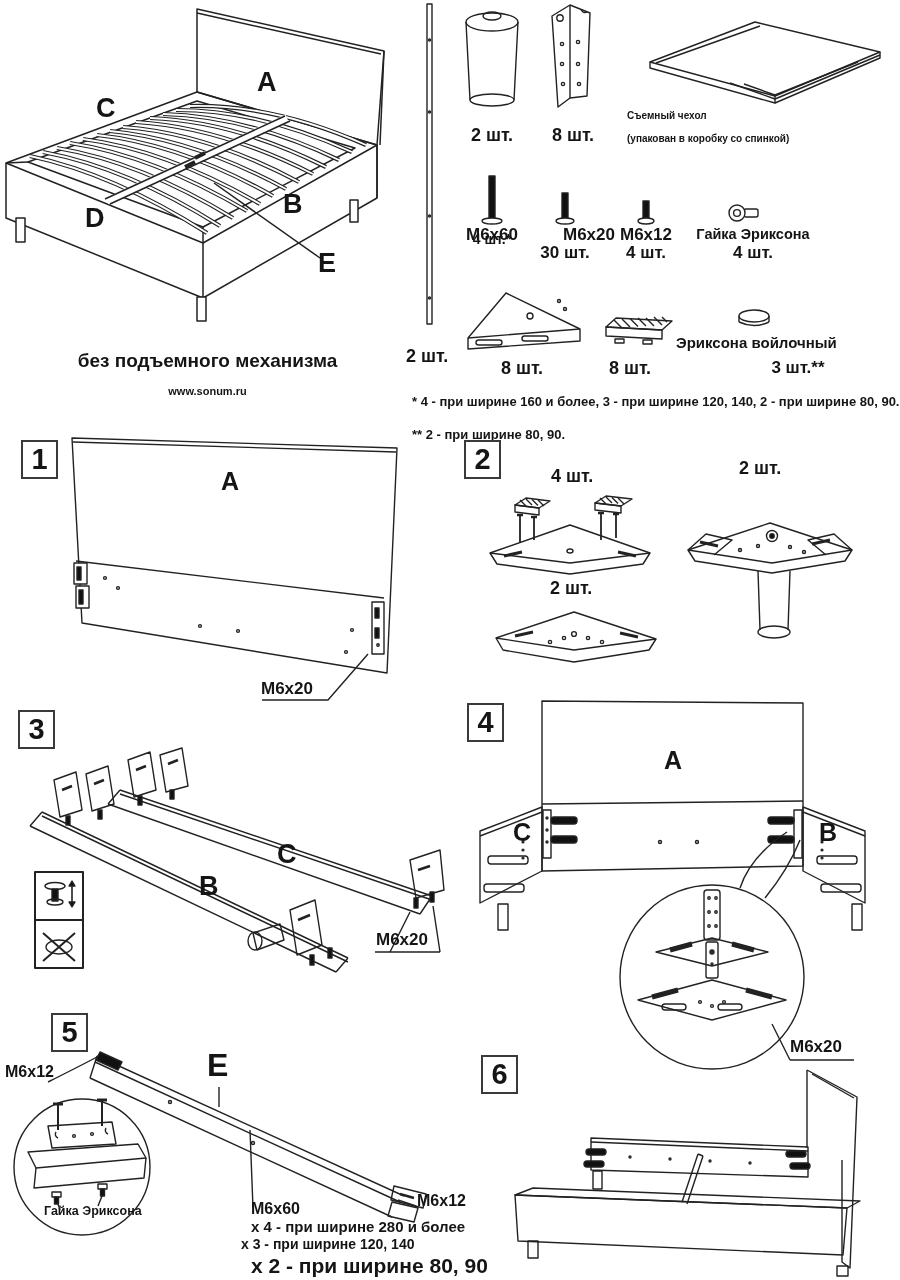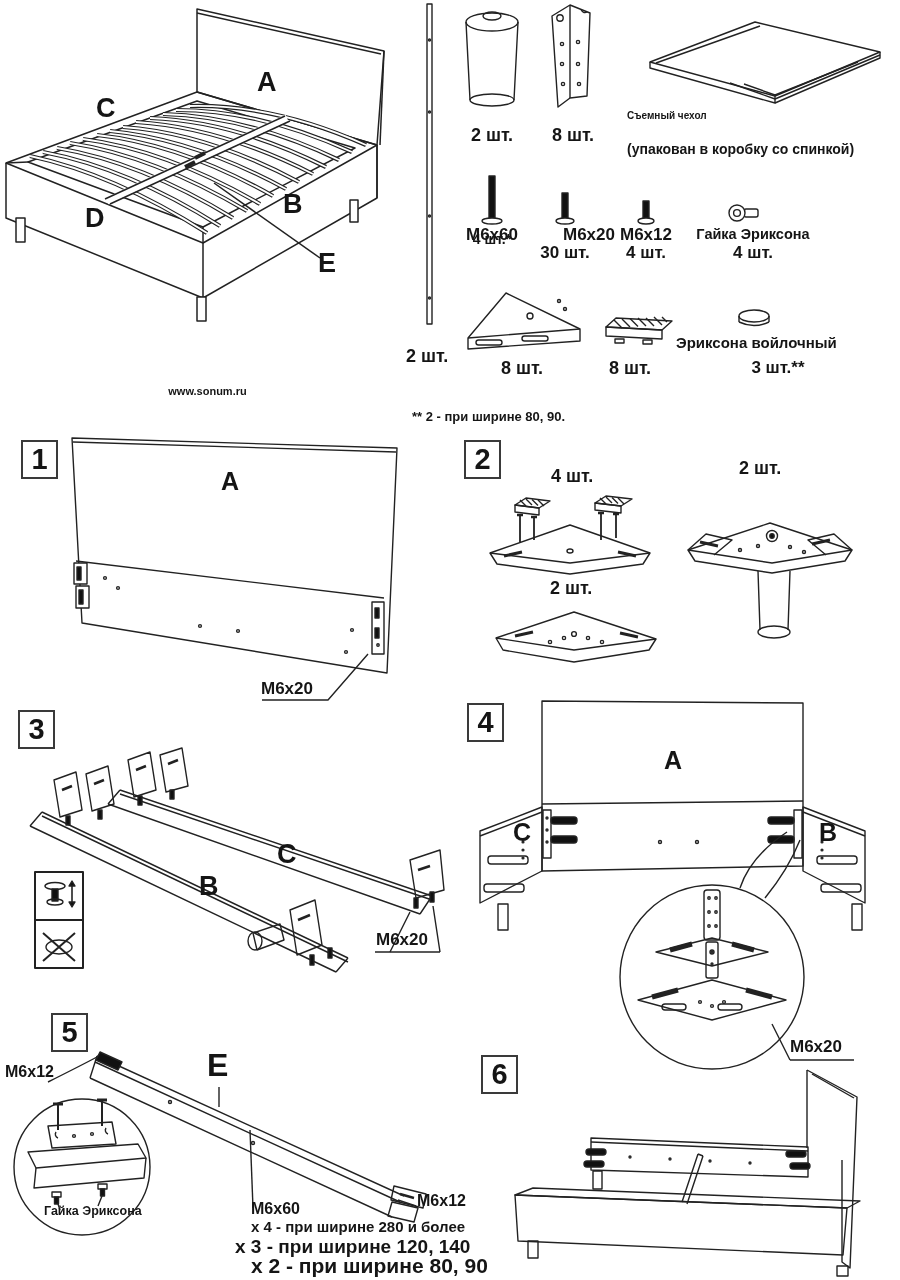--- a/index.html
+++ b/index.html
@@ -161,35 +161,37 @@
         <path d="M329,316 L329,322 M359,316 L359,322"></path>
         <path d="M329,322 Q344,329 359,322"></path>
       </g>
     </g>
   </svg>
 
   <div class="lbl" style="left:406px;top:347px;font-size:18px">2 шт.</div>
   <div class="lbl ctr" style="left:457px;top:126px;width:70px;font-size:18px">2 шт.</div>
   <div class="lbl ctr" style="left:538px;top:126px;width:70px;font-size:18px">8 шт.</div>
   <div class="lbl" style="left:627px;top:111px;font-size:10px">Съемный чехол</div>
-  <div class="lbl" style="left:627px;top:142px;font-size:14px">(упакован в коробку со спинкой)</div>
+  <div class="lbl" style="left:627px;top:134px;font-size:10px">(упакован в коробку со спинкой)</div>
   <div class="lbl ctr" style="left:457px;top:226px;width:70px;font-size:17px">М6х60</div>
   <div class="lbl ctr" style="left:457px;top:232px;width:70px;font-size:14px">4 шт.*</div>
   <div class="lbl ctr" style="left:554px;top:226px;width:70px;font-size:17px">М6х20</div>
   <div class="lbl ctr" style="left:530px;top:244px;width:70px;font-size:17px">30 шт.</div>
   <div class="lbl ctr" style="left:611px;top:226px;width:70px;font-size:17px">М6х12</div>
   <div class="lbl ctr" style="left:611px;top:244px;width:70px;font-size:17px">4 шт.</div>
   <div class="lbl ctr" style="left:678px;top:227px;width:150px;font-size:14.5px">Гайка Эриксона</div>
   <div class="lbl ctr" style="left:718px;top:244px;width:70px;font-size:17px">4 шт.</div>
   <div class="lbl ctr" style="left:487px;top:359px;width:70px;font-size:18px">8 шт.</div>
   <div class="lbl ctr" style="left:595px;top:359px;width:70px;font-size:18px">8 шт.</div>
   <div class="lbl ctr" style="left:676px;top:335px;width:160px;font-size:15px">Эриксона войлочный</div>
-  <div class="lbl ctr" style="left:743px;top:359px;width:70px;font-size:17px">3 шт.**</div>
-  <div class="lbl" style="left:412px;top:410px;font-size:13px">** 2 - при ширине 80, 90.</div>
-
+  <div class="lbl ctr" style="left:763px;top:359px;width:70px;font-size:17px">3 шт.**</div>
+  <div class="lbl" style="left:412px;top:395px;font-size:13px">* 4 - при ширине 160 и более, 3 - при ширине 120, 140, 2 - при ширине 80, 90.</div>
+  <div class="lbl" style="left:412px;top:428px;font-size:13px">** 2 - при ширине 80, 90.</div>
+
+  <div class="lbl ctr" style="left:30px;top:351px;width:355px;font-size:19px">без подъемного механизма</div>
   <div class="lbl ctr" style="left:30px;top:386px;width:355px;font-size:11px">www.sonum.ru</div>
 
   <div class="stepnum" style="left:21px;top:440px">
       <span>1</span>
     </div>
   <svg style="left:10px;top:430px" width="450" height="285" viewBox="0 0 450 285">
     <g stroke="#222" stroke-width="1.4" fill="none" stroke-linejoin="round">
       <g>
         <path d="M62,8 L387,18 L377,243 L72,193 Z"></path>
         <path d="M63,12 L386,22"></path>
@@ -438,21 +440,21 @@
         <path d="M253,198 L250,120"></path>
       </g>
     </g>
   </svg>
   <div class="lbl" style="left:5px;top:1063px;font-size:16px">M6x12</div>
   <div class="lbl" style="left:207px;top:1048px;font-size:32px">E</div>
   <div class="lbl" style="left:44px;top:1205px;font-size:12.5px">Гайка Эриксона</div>
   <div class="lbl" style="left:417px;top:1192px;font-size:16px">M6x12</div>
   <div class="lbl" style="left:251px;top:1200px;font-size:16px">М6х60</div>
   <div class="lbl" style="left:251px;top:1219px;font-size:15px">х 4 - при ширине 280 и более</div>
-  <div class="lbl" style="left:235px;top:1237px;font-size:19px">х 3 - при ширине 120, 140</div>
+  <div class="lbl" style="left:241px;top:1237px;font-size:14px">х 3 - при ширине 120, 140</div>
   <div class="lbl" style="left:251px;top:1255px;font-size:21px">х 2 - при ширине 80, 90</div>
 
   <div class="stepnum" style="left:481px;top:1055px">
       <span>6</span>
     </div>
   <svg style="left:460px;top:1040px" width="440" height="245" viewBox="0 0 440 245">
     <g stroke="#222" stroke-width="1.4" fill="none" stroke-linejoin="round">
       <g>
         <path d="M347,30 L397,57 L390,228 L382,222 L382,120"></path>
         <path d="M347,30 L347,108"></path>

